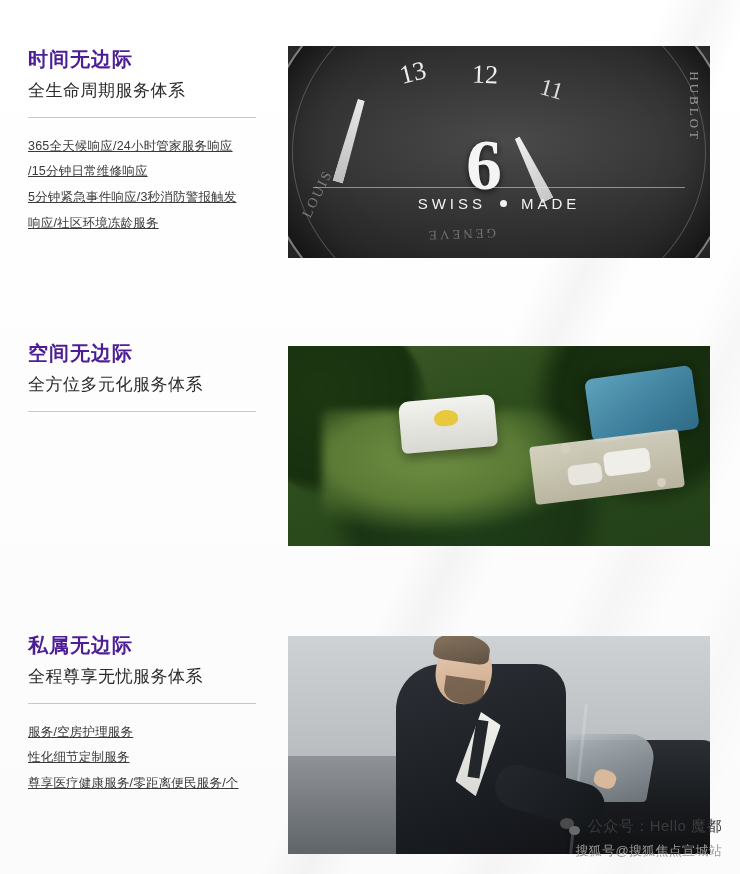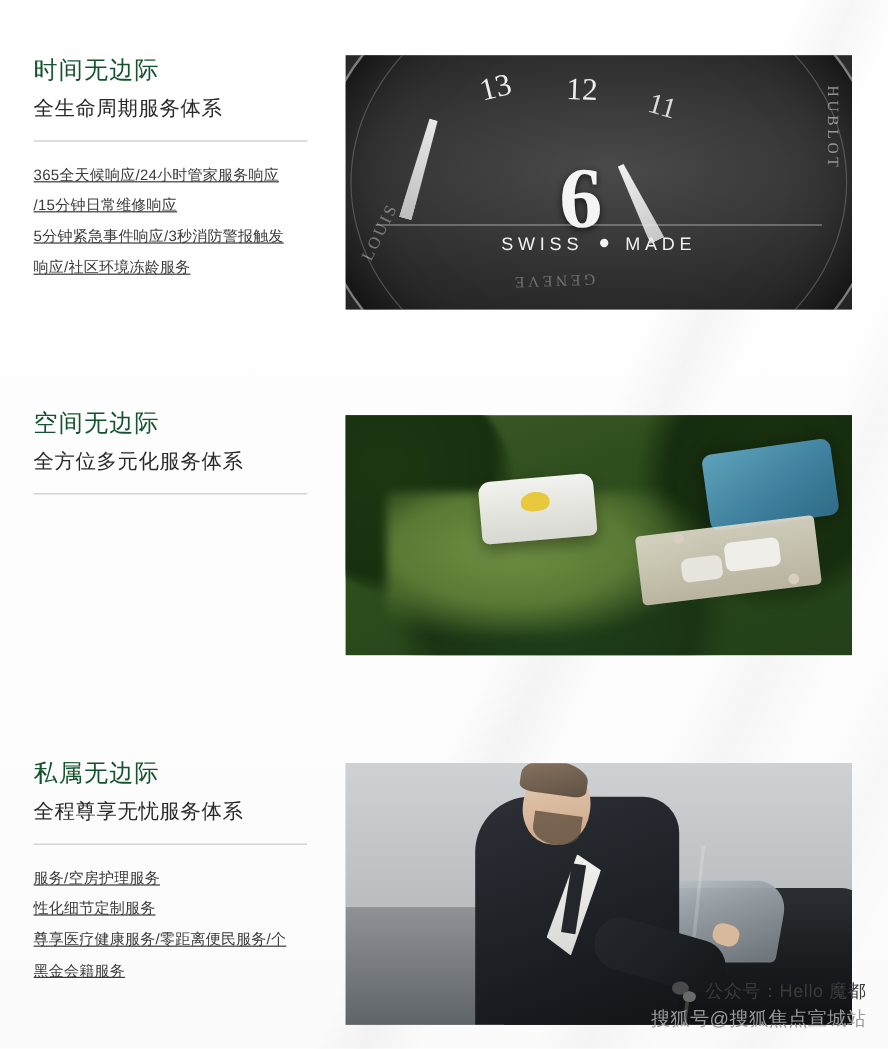--- a/index.html
+++ b/index.html
@@ -37,22 +37,22 @@
     left: 0;
     width: 740px;
   }
   .section-text {
     position: absolute;
     left: 28px;
     width: 245px;
   }
   .headline {
     font-size: 20px;
-    font-weight: normal;
-    color: #14532d;
+    font-weight: bold;
+    color: #4c1d95;
     letter-spacing: 1px;
     line-height: 1.35;
   }
   .subhead {
     font-size: 17px;
     color: #2a2a2a;
     letter-spacing: 0.5px;
     line-height: 1.4;
     margin-top: 6px;
     padding-bottom: 10px;
@@ -412,21 +412,21 @@
     border-radius: 50%;
     background: #4a4a4a;
   }
   .wm-account .wx-icon .b1 { width: 14px; height: 11px; left: 0; top: 0; }
   .wm-account .wx-icon .b2 { width: 11px; height: 9px; right: 0; bottom: 0; background: #6a6a6a; }
   .wm-source {
     position: absolute;
     right: 18px;
     bottom: 14px;
     color: #9a9a9a;
-    font-size: 16px;
+    font-size: 13px;
     letter-spacing: 0.3px;
     z-index: 3;
   }
 </style>
 </head>
 <body>
 
 <div class="bg-streaks"></div>
 
 <div class="page">
@@ -491,21 +491,20 @@
   <div class="section" style="top:600px;height:274px;">
 
     <div class="section-text" style="top:32px;">
       <div class="headline">私属无边际</div>
       <div class="subhead">全程尊享无忧服务体系</div>
       <div class="rule"></div>
       <div class="body-list">
         <div>服务/空房护理服务</div>
         <div>性化细节定制服务</div>
         <div>尊享医疗健康服务/零距离便民服务/个</div>
-        <div>黑金会籍服务</div>
       </div>
     </div>
 
     <div class="photo chauffeur" style="left:288px;top:36px;width:422px;height:218px;">
       <div class="sky"></div>
       <div class="ground"></div>
       <div class="car-body"></div>
       <div class="car-window"></div>
       <div class="door-edge"></div>
       <div class="man-body"></div>

